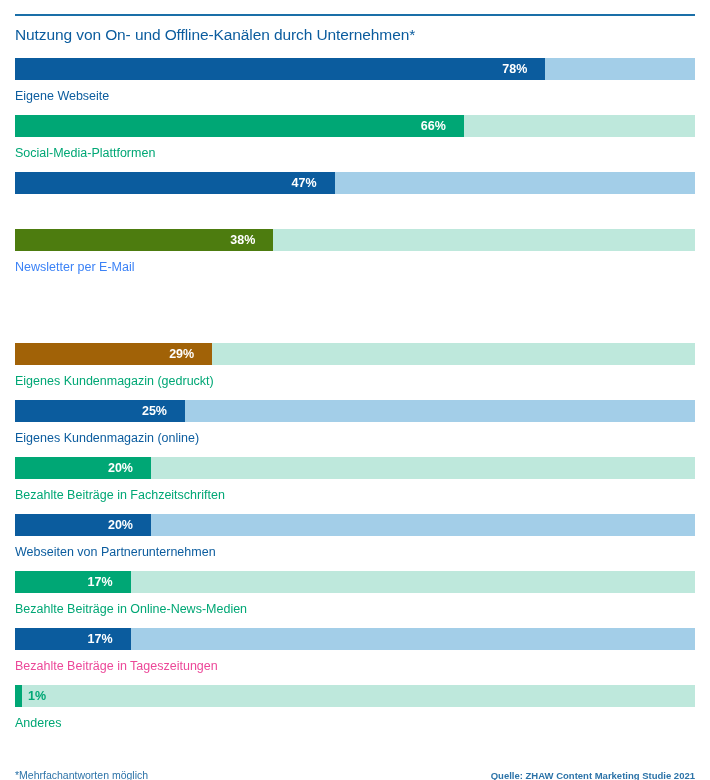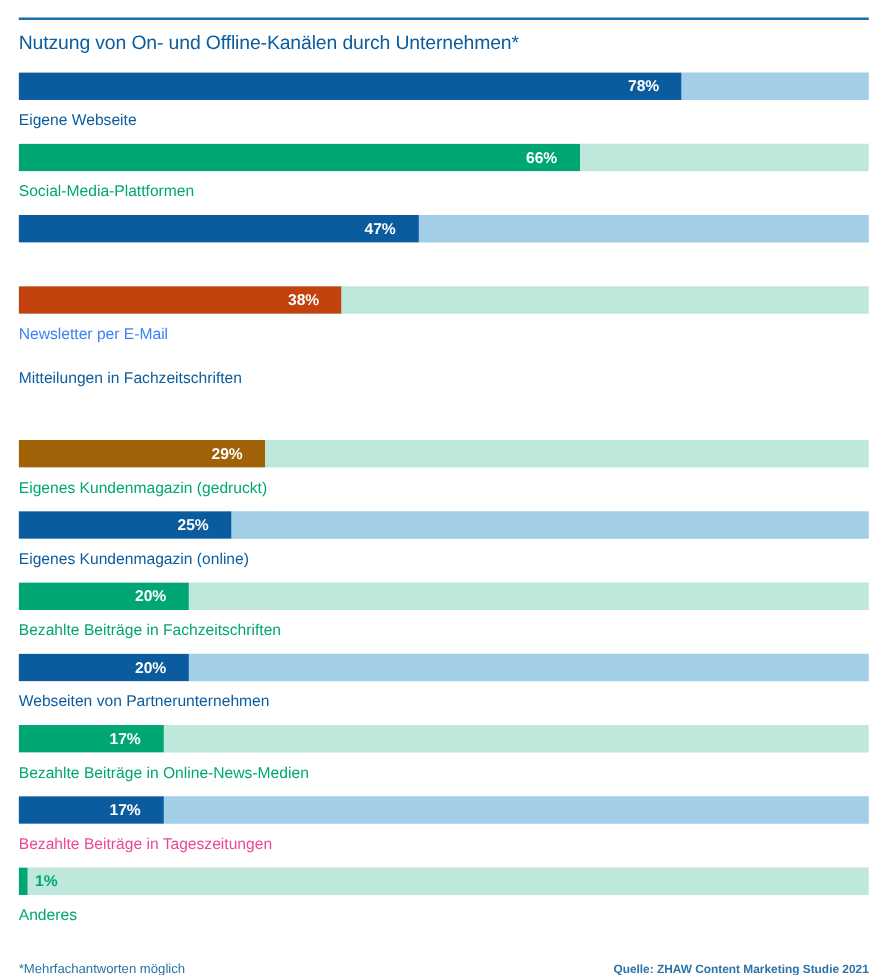--- a/index.html
+++ b/index.html
@@ -130,28 +130,27 @@
       </div>
       <div class="bar-row">
         <div class="bar-track" style="background: rgb(163, 206, 232);">
           <div class="bar-fill" style="background: rgb(11, 92, 158); width: 47%;">
             <span class="bar-value">47%</span>
           </div>
         </div>
       </div>
       <div class="bar-row">
         <div class="bar-track" style="background: rgb(190, 232, 220);">
-          <div class="bar-fill" style="background: #c2410c; width: 38%; justify-content: flex-end;">
+          <div class="bar-fill" style="background: #4d7c0f; width: 38%; justify-content: flex-end;">
             <span class="bar-value">38%</span>
           </div>
         </div>
         <div class="bar-label" style="color: #3b82f6;">Newsletter per E-Mail</div>
       </div>
       <div class="bar-row">
-        <div class="bar-label" style="color: rgb(11, 92, 158);">Mitteilungen in Fachzeitschriften</div>
       </div>
       <div class="bar-row">
         <div class="bar-track" style="background: rgb(190, 232, 220);">
           <div class="bar-fill" style="background: #a16207; width: 29%; justify-content: flex-end;">
             <span class="bar-value">29%</span>
           </div>
         </div>
         <div class="bar-label" style="color: rgb(0, 167, 117);">Eigenes Kundenmagazin (gedruckt)</div>
       </div>
       <div class="bar-row">

